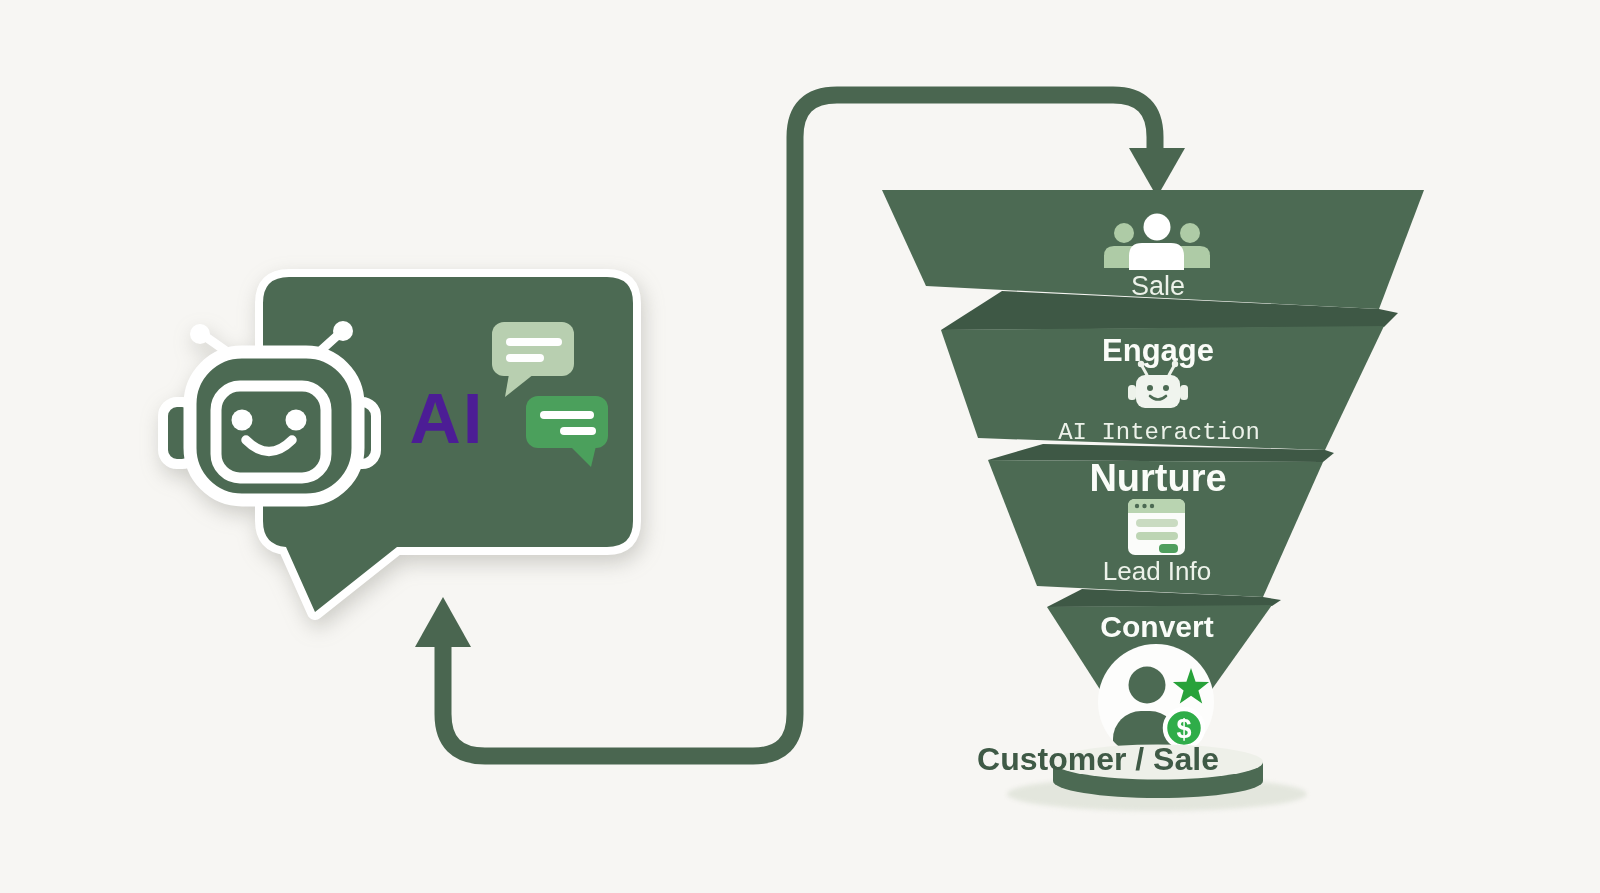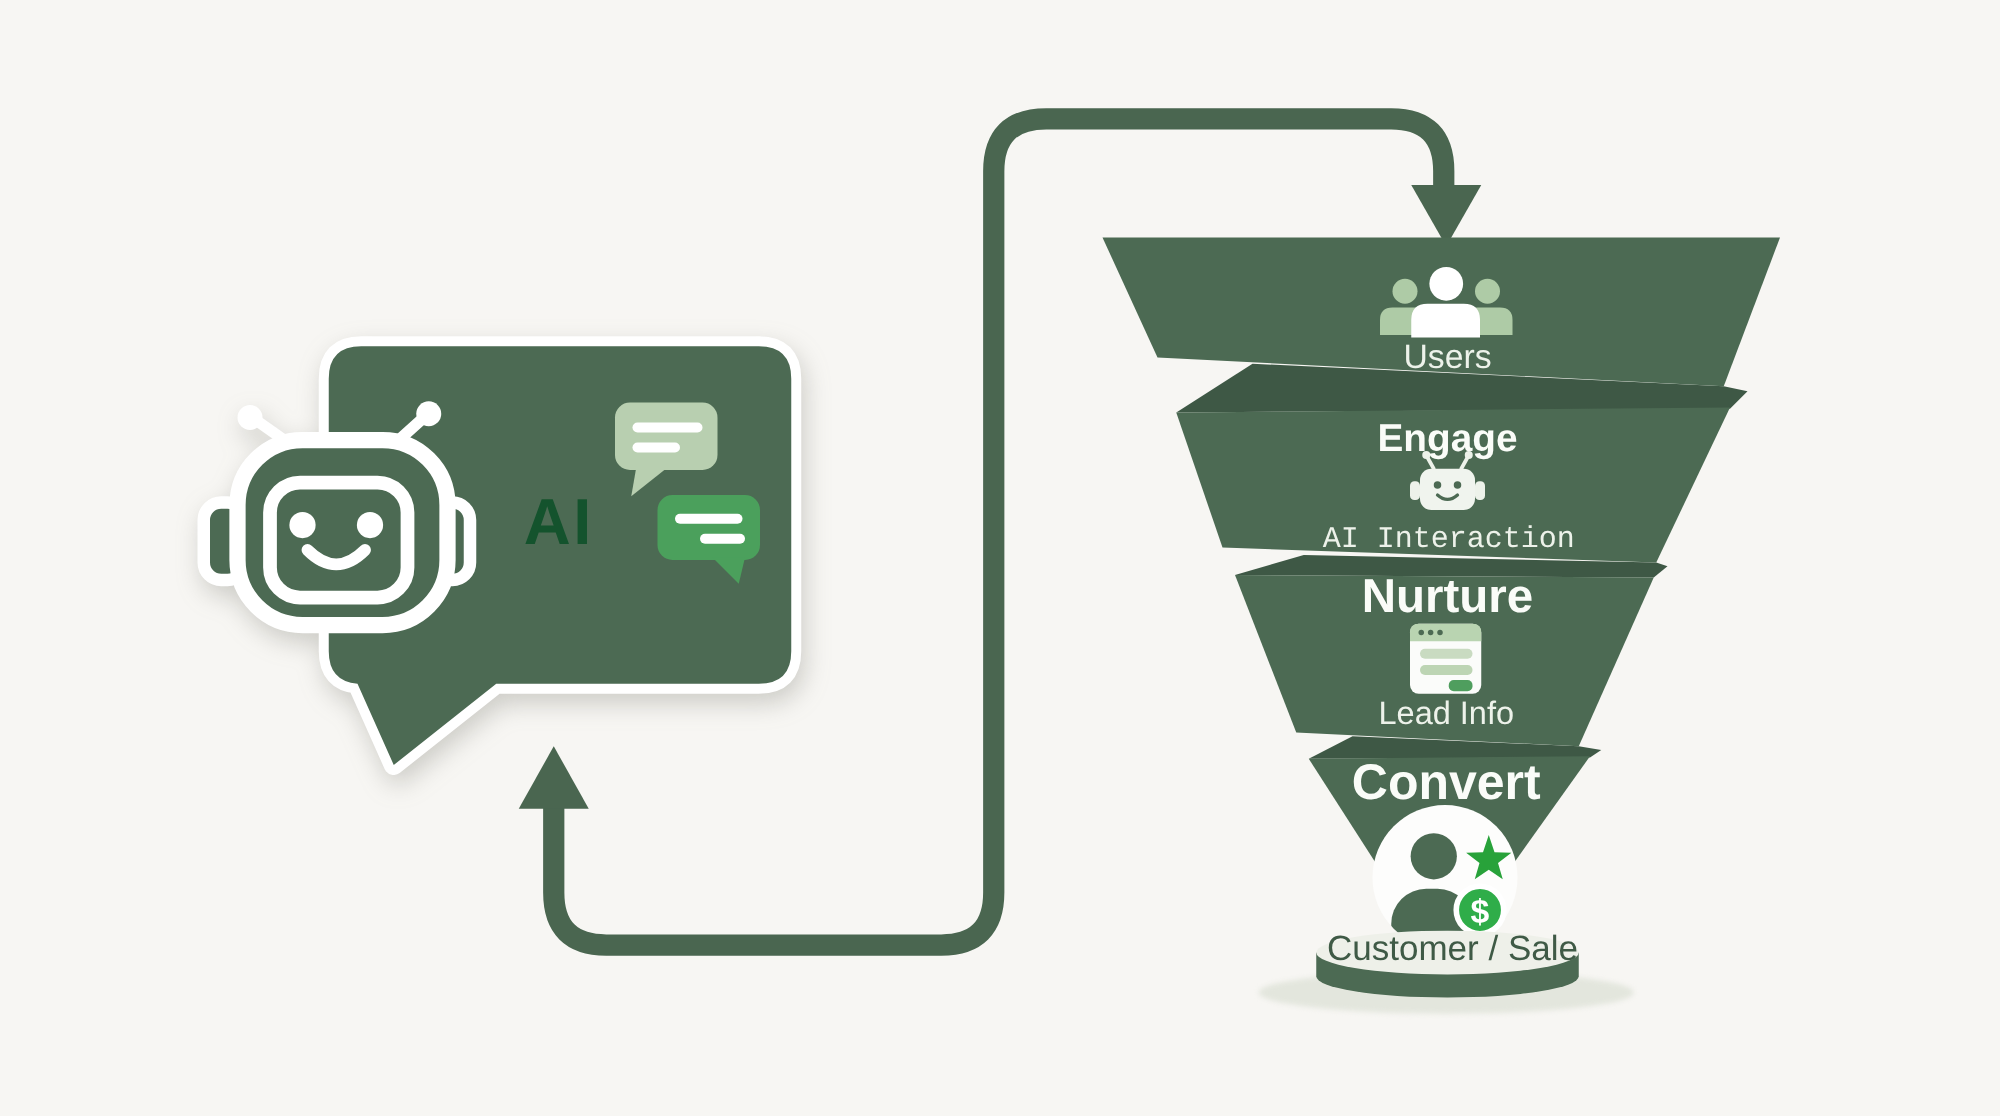--- a/index.html
+++ b/index.html
@@ -12,28 +12,28 @@
   *{margin:0;padding:0;box-sizing:border-box;}
   body{
     background:var(--background);
     font-family:"Liberation Sans","DejaVu Sans",sans-serif;
     width:1600px;height:893px;overflow:hidden;
   }
   .canvas{position:relative;width:1600px;height:893px;background:var(--background);}
   .canvas svg{position:absolute;left:0;top:0;}
   .label{position:absolute;transform:translate(-50%,-50%);white-space:nowrap;color:var(--text-light);}
   .label.title{font-weight:bold;color:#fafcf8;}
-  .ai-label{left:447px;top:418px;font-size:52px;font-weight:bold;color:#14532d;letter-spacing:2px;}
+  .ai-label{left:447px;top:418px;font-size:71px;font-weight:bold;color:#4c1d95;letter-spacing:2px;}
   .users-caption{left:1158px;top:286px;font-size:27px;}
   .engage-title{left:1158px;top:351px;font-size:31px;text-align:right;}
   .engage-caption{left:1159px;top:432px;font-size:24px;font-family:Liberation Mono, monospace;}
   .nurture-title{left:1158px;top:478px;font-size:38px;}
   .nurture-caption{left:1157px;top:571px;font-size:26px;text-align:right;}
-  .convert-title{left:1157px;top:627px;font-size:40px;}
-  .base-label{left:1162px;top:759px;font-size:28px;font-weight:normal;color:var(--base-text);}
+  .convert-title{left:1157px;top:627px;font-size:30px;}
+  .base-label{left:1098px;top:759px;font-size:32px;font-weight:bold;color:var(--base-text);}
   .bubble-group{filter:drop-shadow(3px 8px 10px rgba(110,110,100,.30));}
   .cyl-shadow{filter:blur(2px);}
 </style>
 </head>
 <body>
 
 <div class="canvas">
 
   <svg width="1600" height="893" viewBox="0 0 1600 893">
     <defs>
@@ -136,20 +136,20 @@
       <g>
         <rect x="526" y="396" width="82" height="52" rx="12" fill="var(--chat-green)"></rect>
         <polygon points="570,446 596,446 591,467" fill="var(--chat-green)"></polygon>
         <rect x="540" y="411" width="54" height="8" rx="4" fill="var(--white)"></rect>
         <rect x="560" y="427" width="36" height="8" rx="4" fill="var(--white)"></rect>
       </g>
     </g>
   </svg>
 
   <div class="label ai-label">AI</div>
-  <div class="label users-caption">Users</div>
+  <div class="label users-caption">Sale</div>
   <div class="label title engage-title">Engage</div>
   <div class="label engage-caption">AI Interaction</div>
   <div class="label title nurture-title">Nurture</div>
   <div class="label nurture-caption">Lead Info</div>
   <div class="label title convert-title">Convert</div>
   <div class="label base-label">Customer / Sale</div>
 </div>
 
 </body></html>

